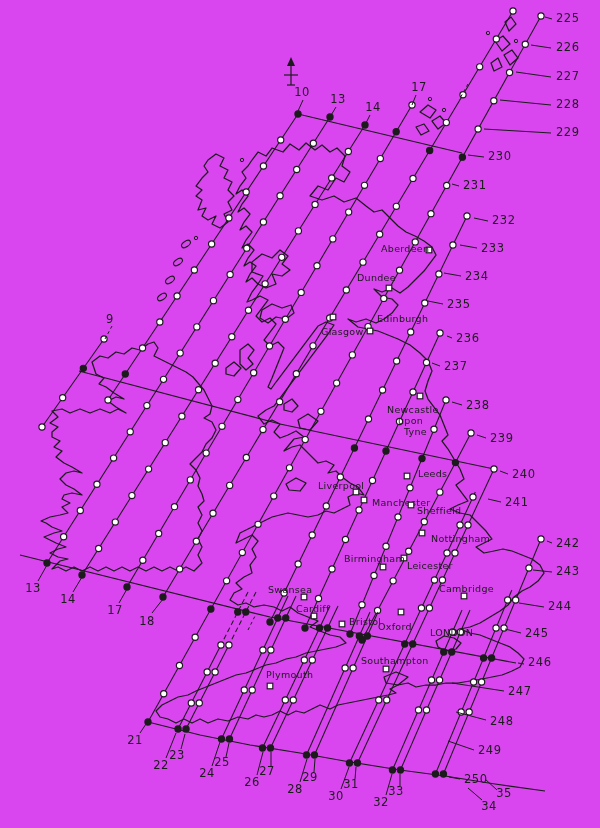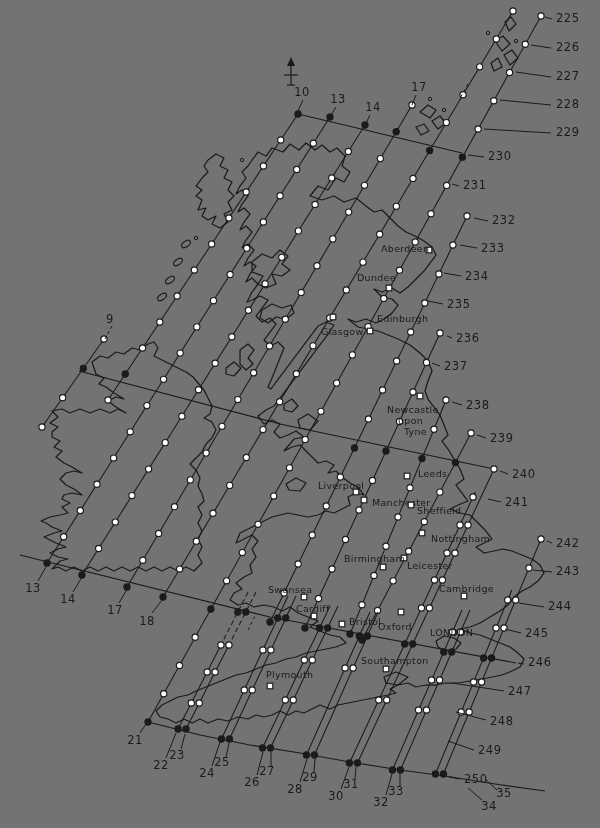--- a/index.html
+++ b/index.html
@@ -1,16 +1,16 @@
 <!DOCTYPE html>
 <html><head>
 <meta charset="utf-8">
 <style>
   html,body{margin:0;padding:0;background:#e8e8e4;}
-  .page{width:600px;height:828px;margin:0 auto;background:#737373;position:relative;
+  .page{width:600px;height:828px;margin:0 auto;background:#d946ef;position:relative;
         font-family:"DejaVu Sans",sans-serif;overflow:hidden;}
   svg{display:block;}
   svg text{font-family:"DejaVu Sans",sans-serif;fill:#1b1b1b;}
   .num{font-size:11.5px;letter-spacing:.5px;}
   .city{font-size:9.5px;letter-spacing:.3px;}
 </style>
 </head>
 <body>
 
 <div class="page">

